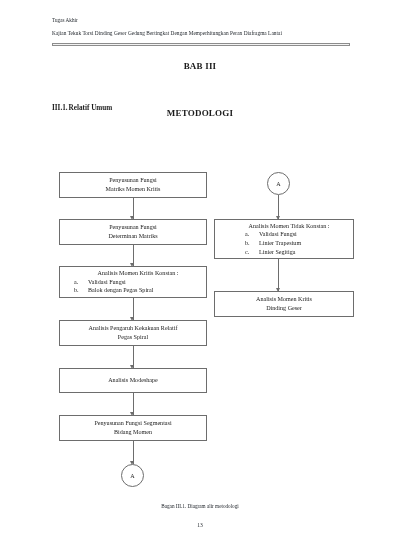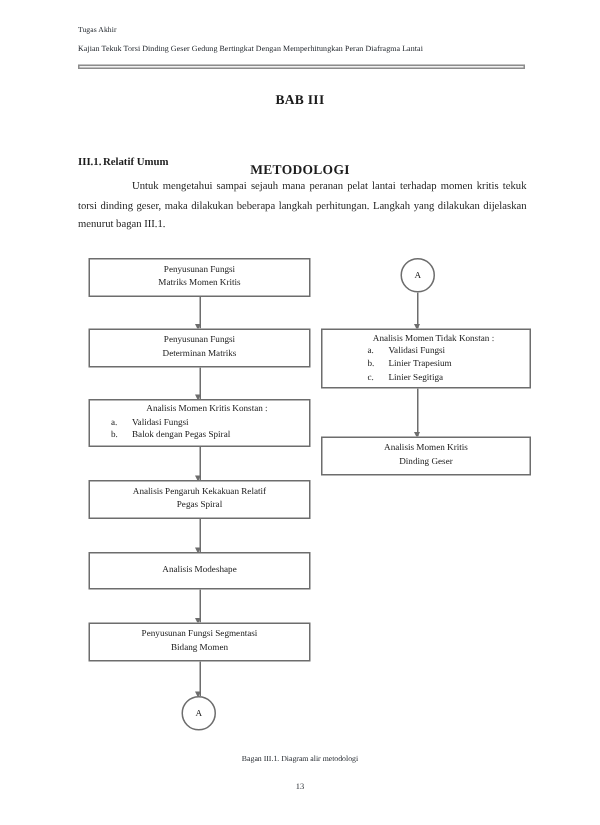--- a/index.html
+++ b/index.html
@@ -199,21 +199,20 @@
     <div class="header-line2">Kajian Tekuk Torsi Dinding Geser Gedung Bertingkat Dengan Memperhitungkan Peran Diafragma Lantai</div>
   </div>
   <div class="header-rule"></div>
 
   <div class="chapter-title">BAB III</div>
   <div class="chapter-subtitle">METODOLOGI</div>
 
   <div class="section-heading">
     <span class="num">III.1.</span><span>Relatif Umum</span>
   </div>
-  <div class="body-text">Untuk mengetahui sampai sejauh mana peranan pelat lantai terhadap momen kritis tekuk torsi dinding geser, maka dilakukan beberapa langkah perhitungan. Langkah yang dilakukan dijelaskan menurut bagan III.1.</div>
 
   <div class="flow">
 
     <div class="node" style="left:59px; top:172px; width:148px; height:26px;">
       <span class="ln">Penyusunan Fungsi</span>
       <span class="ln">Matriks Momen  Kritis</span>
     </div>
     <div class="arrow" style="left:132.5px; top:198px; height:21px;"></div>
 
     <div class="node" style="left:59px; top:219px; width:148px; height:26px;">

